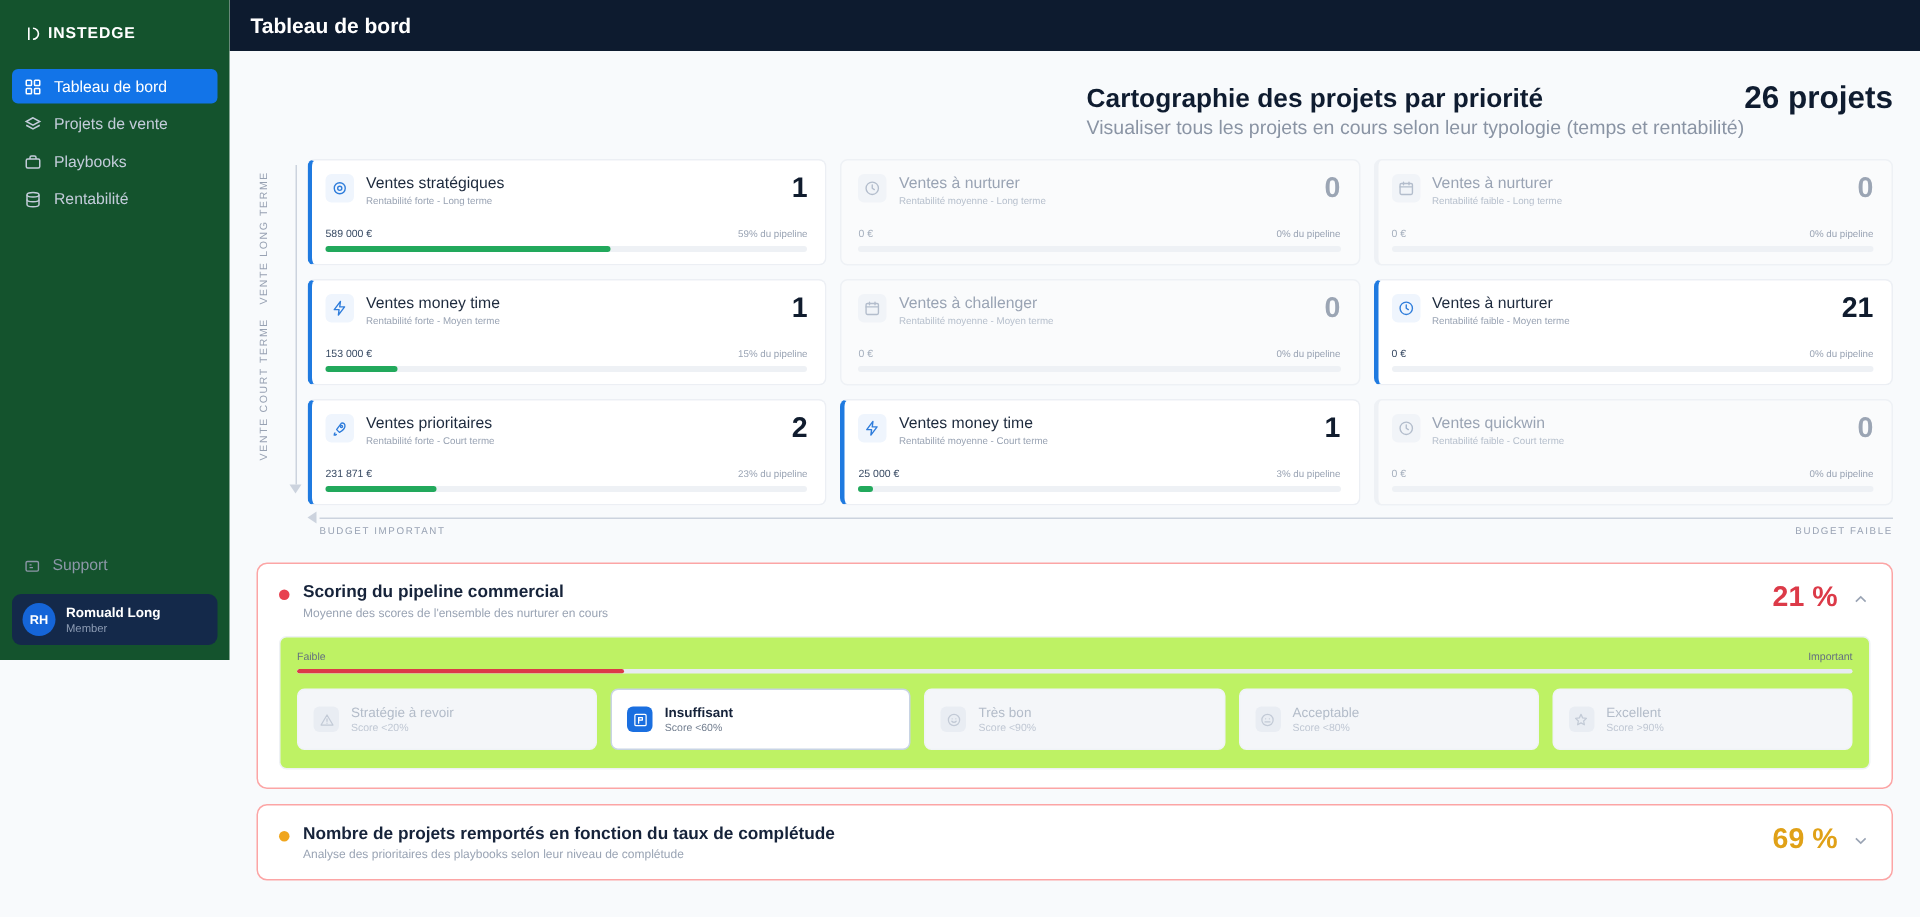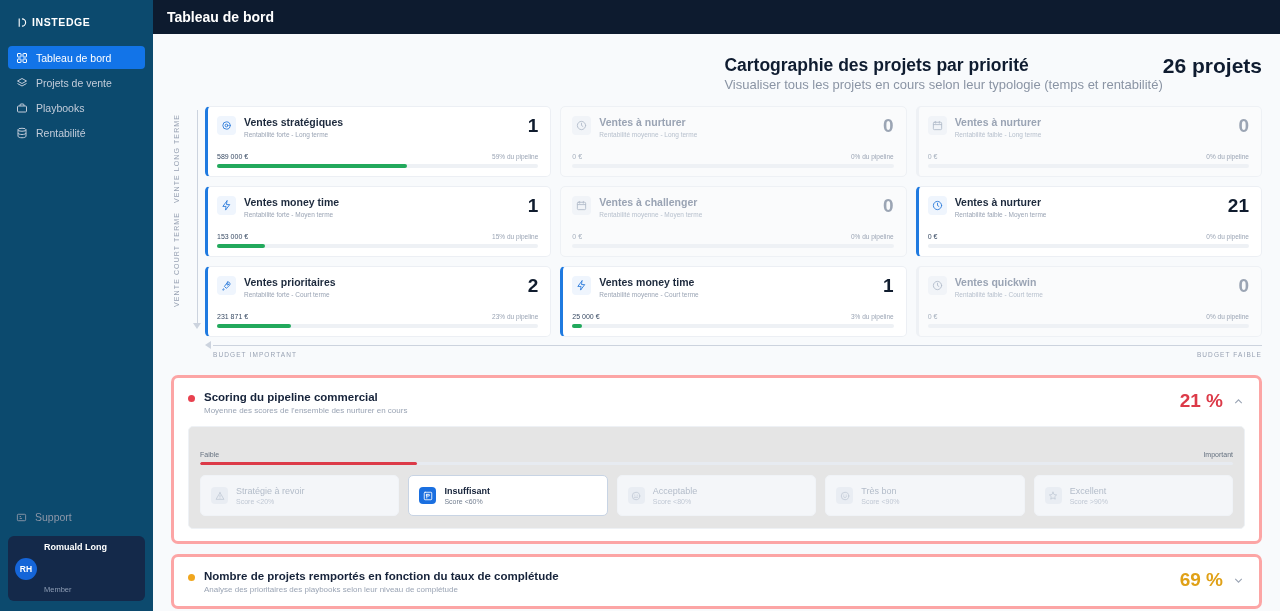--- a/index.html
+++ b/index.html
@@ -7,22 +7,22 @@
   html, body {
     width: 1280px; height: 611px;
     font-family: "Liberation Sans", sans-serif;
     background: #f8fafc;
     overflow: hidden;
   }
   .app { display: flex; width: 1280px; height: 611px; }
 
   
   .sidebar {
-    width: 153px; height: 611px;
-    background: #0c4a6e;
+    width: 153px; height: 440px;
+    background: #14532d;
     display: flex; flex-direction: column;
     flex: 0 0 153px;
     position: relative;
   }
   .brand {
     display: flex; align-items: center; gap: 5px;
     padding: 16px 0 14px 16px;
   }
   .brand-mark { width: 11px; height: 11px; color: #ffffff; display: block; }
   .brand-text {
@@ -57,21 +57,21 @@
     cursor: pointer;
   }
   .avatar {
     width: 22px; height: 22px; border-radius: 50%;
     background: #1565d8; color: #fff;
     font-size: 8.5px; font-weight: 700;
     display: flex; align-items: center; justify-content: center;
     flex: 0 0 22px;
   }
   .user-name { color: #ffffff; font-size: 9px; font-weight: 700; line-height: 11px; }
-  .user-role { color: #8d9cb4; font-size: 7.5px; line-height: 10px; margin-top: 32px; }
+  .user-role { color: #8d9cb4; font-size: 7.5px; line-height: 10px; }
 
   
   .main { flex: 1; height: 611px; display: flex; flex-direction: column; background: #f8fafc; overflow: hidden; }
   .topbar {
     height: 34px; background: #0d1b2f;
     display: flex; align-items: center;
     padding-left: 14px;
   }
   .topbar-title { color: #ffffff; font-size: 14px; font-weight: 700; }
 
@@ -123,21 +123,21 @@
   .cell.empty { background: #fafbfc; border-color: #eef1f5; }
   .cell-top { display: flex; align-items: flex-start; gap: 8px; }
   .cell-icon {
     width: 19px; height: 19px; border-radius: 4px;
     background: #eff5fd; color: #2f7ddb;
     display: flex; align-items: center; justify-content: center;
     flex: 0 0 19px;
   }
   .cell.empty .cell-icon { background: #f1f4f8; color: #b3bdcc; }
   .cell-icon svg { width: 11px; height: 11px; display: block; }
-  .cell-title { font-size: 10.5px; color: #1d2a3d; line-height: 13px; font-weight: bold; }
+  .cell-title { font-size: 10.5px; color: #1d2a3d; line-height: 13px; }
   .cell.empty .cell-title { color: #9aa4b4; }
   .cell-sub { font-size: 6.5px; color: #9aa4b4; line-height: 10px; margin-top: 1px; }
   .cell.empty .cell-sub { color: #b7c0cd; }
   .cell-num {
     position: absolute; right: 12px; top: 8px;
     font-size: 19px; font-weight: 700; color: #101c2e; line-height: 22px;
   }
   .cell.empty .cell-num { color: #9ba5b4; }
   .cell-foot {
     position: absolute; left: 11px; right: 12px; bottom: 16px;
@@ -161,40 +161,40 @@
     width: 0; height: 0;
     border-top: 4px solid transparent; border-bottom: 4px solid transparent;
     border-right: 6px solid #ccd3de;
   }
   .x-labels { position: absolute; left: 8px; right: 0; top: 8px; display: flex; justify-content: space-between; }
   .x-lab { font-size: 6.5px; letter-spacing: 1.1px; color: #98a2b3; }
 
   
   .panel {
     background: #ffffff;
-    border: 3px solid #fca5a5;
+    border: 1px solid #fca5a5;
     border-radius: 7px;
     margin-top: 10px;
     padding: 12px 14px 12px 14px;
   }
   .panel-head { display: flex; align-items: flex-start; gap: 9px; }
   .dot { width: 7px; height: 7px; border-radius: 50%; margin-top: 5px; flex: 0 0 7px; }
   .panel-titles { flex: 1; min-width: 0; }
   .panel-title { font-size: 11.5px; font-weight: 700; color: #16233a; line-height: 15px; }
   .panel-sub { font-size: 8px; color: #9aa4b4; margin-top: 1px; }
   .panel-right { display: flex; align-items: center; gap: 9px; }
   .panel-pct { font-size: 19px; font-weight: 700; line-height: 22px; }
   .chev { width: 13px; height: 13px; color: #9aa4b4; cursor: pointer; display: block; }
 
   .score-box {
     margin-top: 11px;
-    background: #e5e5e5;
+    background: #bef264;
     border: 1px solid #eef1f5;
     border-radius: 5px;
-    padding: 24px 11px 12px 11px;
+    padding: 10px 11px 12px 11px;
   }
   .scale-labels { display: flex; justify-content: space-between; }
   .scale-lab { font-size: 7px; color: #64707f; }
   .scale-track {
     margin-top: 4px; height: 3px; border-radius: 3px;
     background: #e7ebf1; position: relative; overflow: hidden;
   }
   .scale-fill { height: 100%; border-radius: 3px; background: #dc3a48; }
   .tiers { display: flex; gap: 9px; margin-top: 10px; }
   .tier {
@@ -573,38 +573,38 @@
                 </div>
                 <div>
                   <div class="tier-name">Insuffisant</div>
                   <div class="tier-score">Score &lt;60%</div>
                 </div>
               </div>
               <div class="tier">
                 <div class="tier-ico">
                   <svg class="" viewBox="0 0 24 24" fill="none" stroke="currentColor" stroke-width="2" stroke-linecap="round" stroke-linejoin="round">
                     <circle cx="12" cy="12" r="9"></circle>
-                    <path d="M8 15h8M9 10h.01M15 10h.01"></path>
+                    <path d="M8.5 14a4.5 4.5 0 0 0 7 0M9 10h.01M15 10h.01"></path>
                   </svg>
                 </div>
                 <div>
-                  <div class="tier-name">Acceptable</div>
-                  <div class="tier-score">Score &lt;80%</div>
+                  <div class="tier-name">Très bon</div>
+                  <div class="tier-score">Score &lt;90%</div>
                 </div>
               </div>
               <div class="tier">
                 <div class="tier-ico">
                   <svg class="" viewBox="0 0 24 24" fill="none" stroke="currentColor" stroke-width="2" stroke-linecap="round" stroke-linejoin="round">
                     <circle cx="12" cy="12" r="9"></circle>
-                    <path d="M8.5 14a4.5 4.5 0 0 0 7 0M9 10h.01M15 10h.01"></path>
+                    <path d="M8 15h8M9 10h.01M15 10h.01"></path>
                   </svg>
                 </div>
                 <div>
-                  <div class="tier-name">Très bon</div>
-                  <div class="tier-score">Score &lt;90%</div>
+                  <div class="tier-name">Acceptable</div>
+                  <div class="tier-score">Score &lt;80%</div>
                 </div>
               </div>
               <div class="tier">
                 <div class="tier-ico">
                   <svg class="" viewBox="0 0 24 24" fill="none" stroke="currentColor" stroke-width="2" stroke-linecap="round" stroke-linejoin="round">
                     <path d="m12 3 2.6 5.6 6.1.8-4.5 4.2 1.2 6-5.4-3-5.4 3 1.2-6L3.3 9.4l6.1-.8L12 3z"></path>
                   </svg>
                 </div>
                 <div>
                   <div class="tier-name">Excellent</div>

